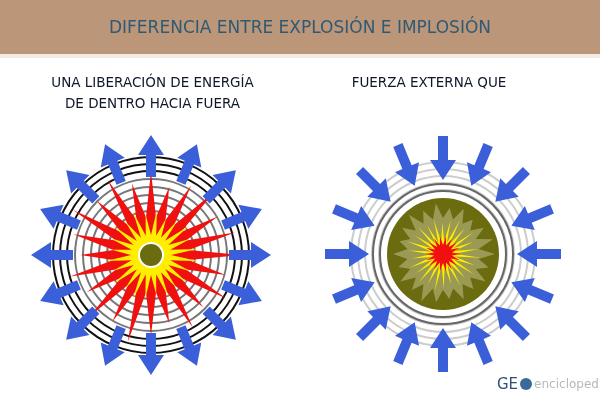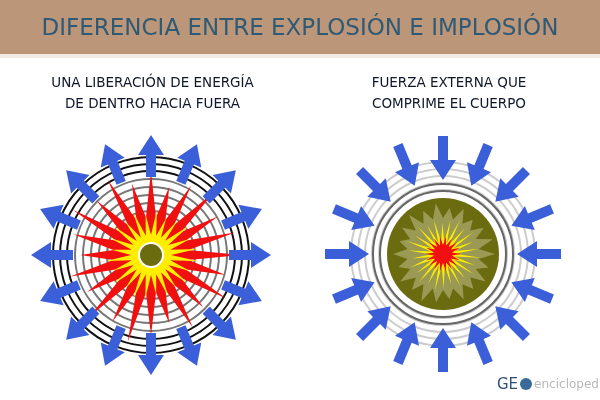--- a/index.html
+++ b/index.html
@@ -1,43 +1,42 @@
 <!DOCTYPE html>
 <html><head>
 <meta charset="utf-8">
 <style>
   html,body{margin:0;padding:0;}
   body{width:600px;height:400px;background:#ffffff;position:relative;overflow:hidden;font-family:"DejaVu Sans",sans-serif;}
   .header{position:absolute;left:0;top:0;width:600px;height:54px;background:#bb9679;display:flex;align-items:center;justify-content:center;}
-  .header h1{margin:0;font-weight:normal;font-size:23px;color:#2f5a75;letter-spacing:0px;font-family:"DejaVu Sans",sans-serif;}
+  .header h1{margin:0;font-weight:normal;font-size:17px;color:#2f5a75;letter-spacing:0px;font-family:"DejaVu Sans",sans-serif;}
   .divider{position:absolute;left:0;top:54px;width:600px;height:4px;background:#f2ebe3;}
   .caption{position:absolute;top:72px;text-align:center;color:#0f172a;font-size:13.5px;line-height:21px;}
   .caption.left{left:30px;width:245px;}
-  .caption.right{left:324px;width:250px;}
+  .caption.right{left:304px;width:250px;}
   svg.diagram{position:absolute;}
   .logo{position:absolute;left:497px;top:375px;font-size:14px;display:flex;align-items:center;}
   .logo .geo{color:#2f4f7a;font-weight:normal;font-size:15px;}
   .logo .globe{display:inline-block;width:12px;height:12px;border-radius:50%;background:#3a6a9a;margin:0 2px;}
   .logo .enc{color:#b8b8b8;font-size:12px;}
 </style>
 </head>
 <body>
 
 <div class="header">
   <h1>DIFERENCIA ENTRE EXPLOSIÓN E IMPLOSIÓN</h1>
 </div>
 <div class="divider"></div>
 
 <div class="caption left">
   <div>UNA LIBERACIÓN DE ENERGÍA</div>
   <div>DE DENTRO HACIA FUERA</div>
 </div>
 <div class="caption right">
   <div>FUERZA EXTERNA QUE</div>
-  <div>COMPRIME EL CUERPO</div>
 </div>
 
 <svg class="diagram" id="explosion-svg" style="left:31px;top:135px" width="240" height="240" viewBox="-120 -120 240 240">
     <circle cx="0" cy="0" r="98" fill="none" stroke="#111" stroke-width="2"></circle>
     <circle cx="0" cy="0" r="91" fill="none" stroke="#111" stroke-width="2"></circle>
     <circle cx="0" cy="0" r="84" fill="none" stroke="#111" stroke-width="2"></circle>
     <circle cx="0" cy="0" r="76" fill="none" stroke="#777" stroke-width="2"></circle>
     <circle cx="0" cy="0" r="68" fill="none" stroke="#777" stroke-width="2"></circle>
     <circle cx="0" cy="0" r="60" fill="none" stroke="#777" stroke-width="2"></circle>
     <circle cx="0" cy="0" r="52" fill="none" stroke="#777" stroke-width="2"></circle>

